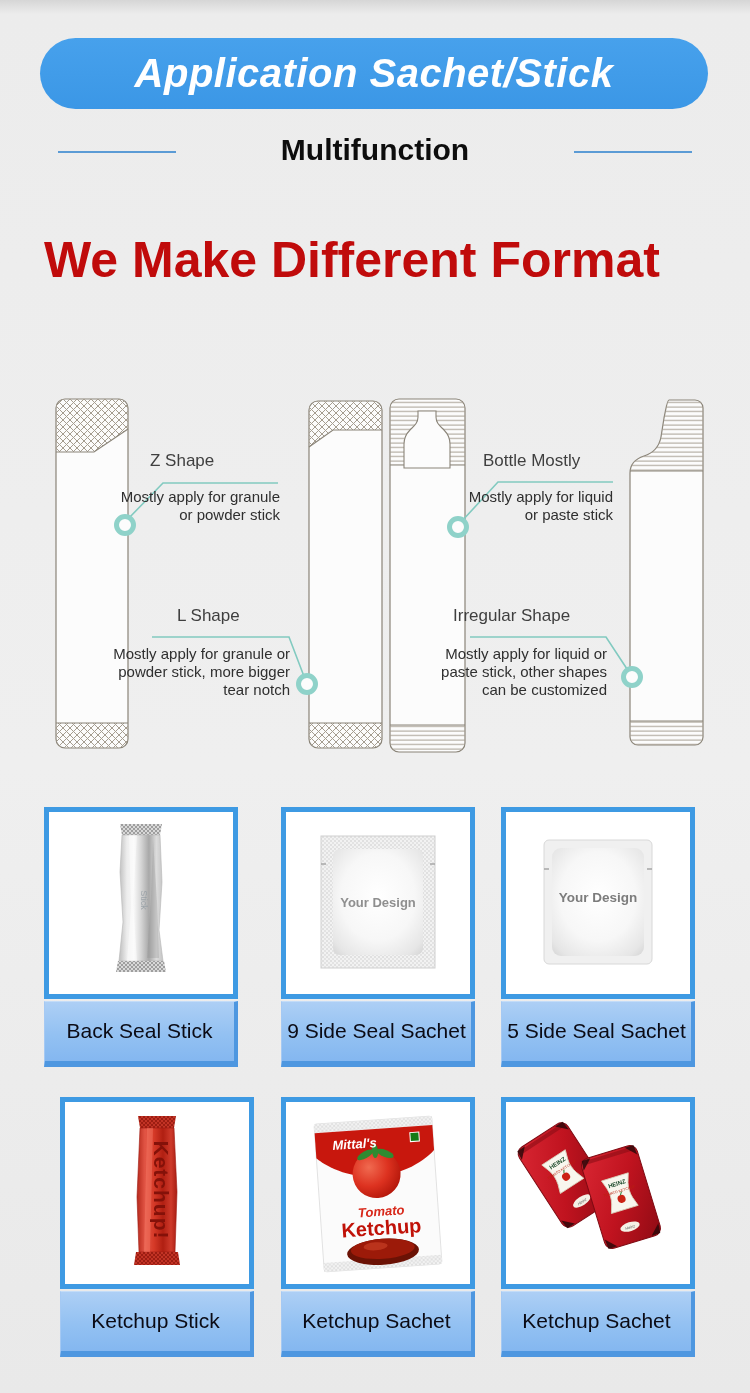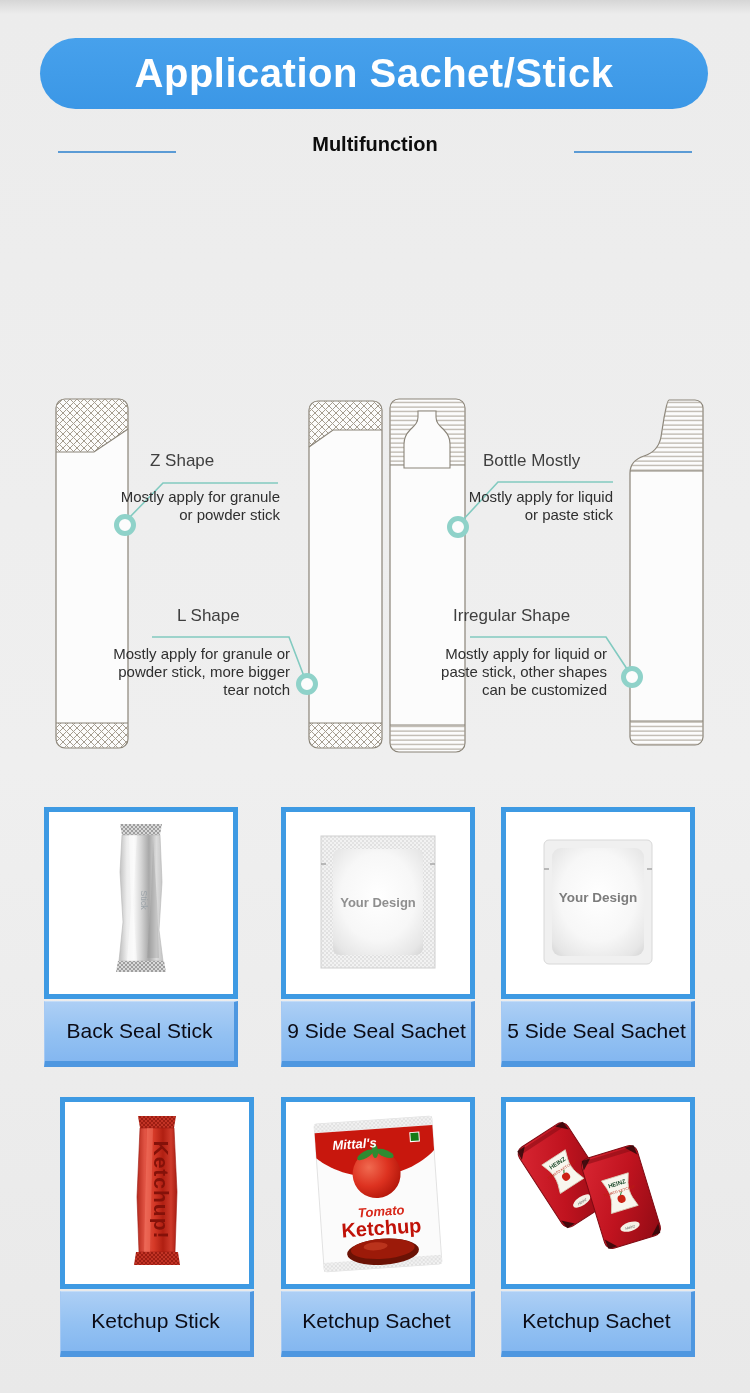--- a/index.html
+++ b/index.html
@@ -1,23 +1,23 @@
 <!DOCTYPE html>
 <html><head>
 <meta charset="utf-8">
 <style>
   html,body{margin:0;padding:0;}
   body{font-family:"Liberation Sans", sans-serif;}
   .page{position:relative;width:750px;height:1393px;overflow:hidden;
         background:linear-gradient(180deg,#d6d6d6 0px,#ececec 14px,#efefef 55%,#e9e9e9 100%);}
   .banner{position:absolute;left:40px;top:38px;width:668px;height:71px;border-radius:36px;
-          background:linear-gradient(180deg,#47a1ec,#3b97e6);display:flex;align-items:center;justify-content:center;}
+          background:linear-gradient(180deg,#47a1ec,#3b97e6);display:flex;align-items:center;justify-content:center;font-style:italic;}
   .banner-title{color:#ffffff;font-size:40px;font-weight:bold;letter-spacing:.5px;}
   .sub-row{position:absolute;left:0;top:133px;width:750px;text-align:center;}
-  .sub-title{font-size:20px;font-weight:bold;color:#0d0d0d;}
+  .sub-title{font-size:30px;font-weight:bold;color:#0d0d0d;}
   .sub-line{position:absolute;top:18px;height:2px;background:#5b9bd5;width:118px;}
   .sub-line.left{left:58px;}
   .sub-line.right{left:574px;}
   .headline{position:absolute;left:44px;top:226px;font-size:50px;line-height:68px;font-weight:bold;color:#c00b0b;white-space:nowrap;}
   .diagram-svg{position:absolute;left:0;top:380px;}
   .co-head{position:absolute;font-size:17px;color:#3f3f3f;text-align:left;}
   .co-desc{position:absolute;font-size:15px;line-height:18px;color:#2f2f2f;text-align:right;}
   .card{position:absolute;width:164px;}
   .card-img{box-sizing:border-box;width:194px;height:192px;background:#ffffff;border:5px solid #3e9ae3;}
   .card-label{box-sizing:border-box;width:194px;height:66px;margin-top:2px;
@@ -36,20 +36,21 @@
     <span class="banner-title">Application Sachet/Stick</span>
   </div>
 
   <div class="sub-row">
     <span class="sub-line left"></span>
     <span class="sub-title">Multifunction</span>
     <span class="sub-line right"></span>
   </div>
 
   <div class="headline">
+    <div>We Make Different Format</div>
   </div>
 
   <svg class="diagram-svg" width="750" height="410" viewBox="0 380 750 410">
     <defs>
       <pattern id="xh" width="7" height="7" patternUnits="userSpaceOnUse">
         <path d="M0 7 L7 0 M0 0 L7 7" stroke="#a59d90" stroke-width="1" fill="none"></path>
       </pattern>
       <pattern id="hlp" width="6" height="4.5" patternUnits="userSpaceOnUse">
         <path d="M0 2 H6" stroke="#a59d90" stroke-width="1" fill="none"></path>
       </pattern>

